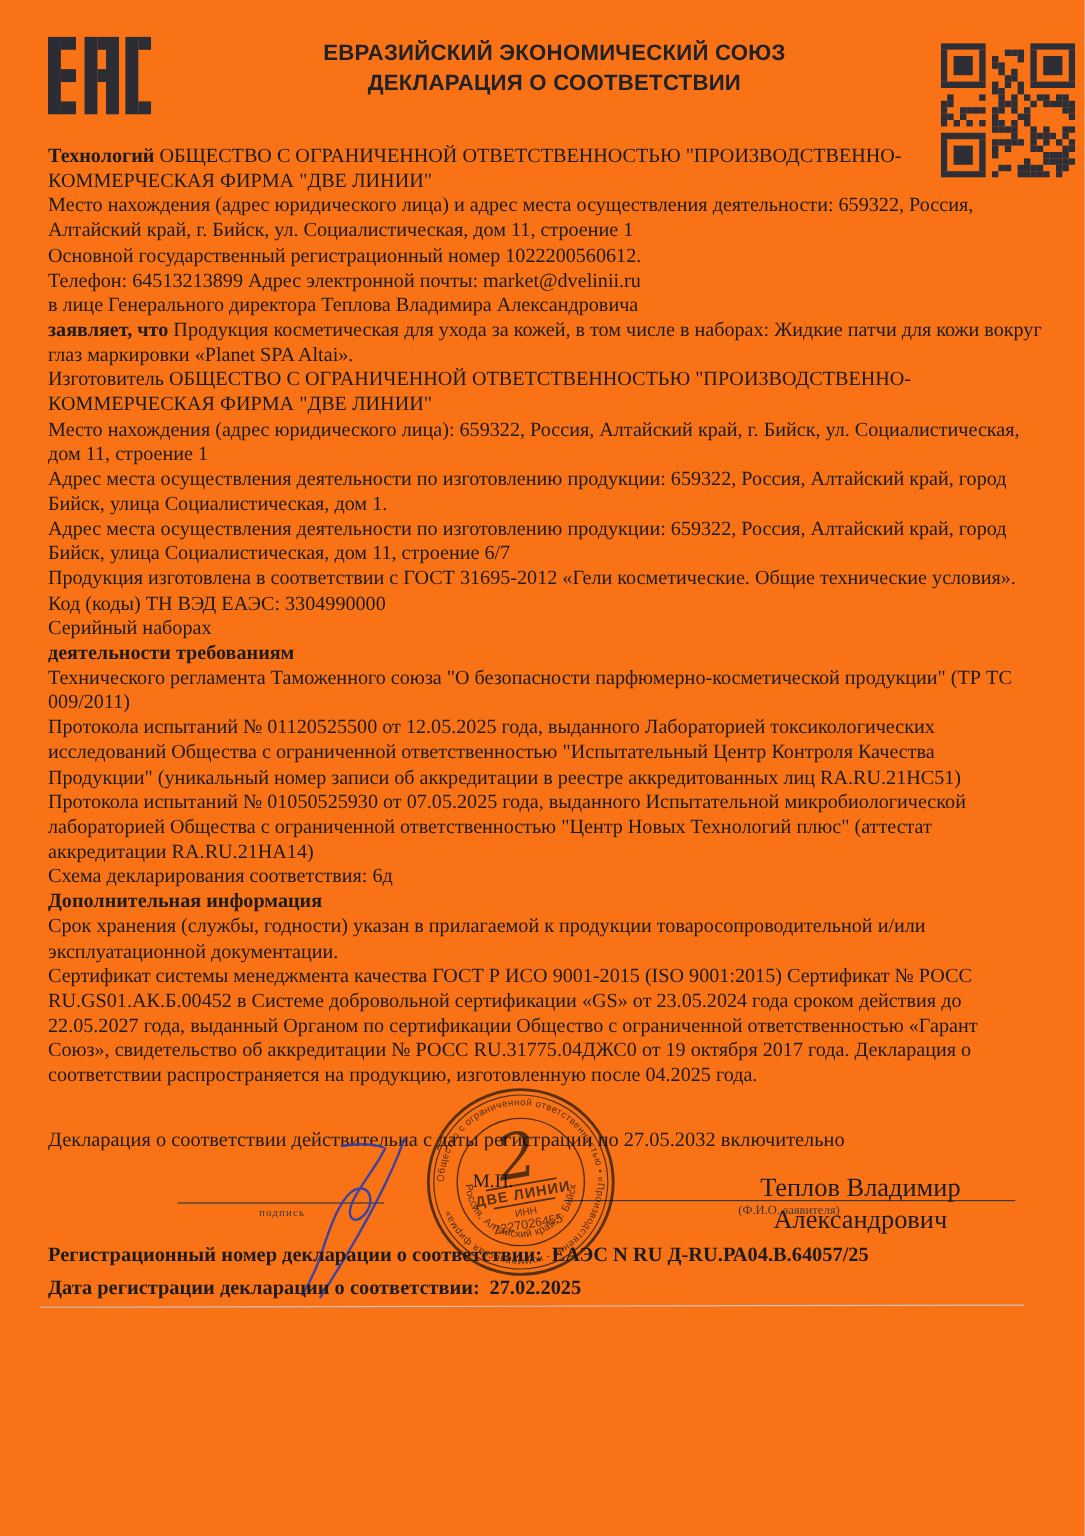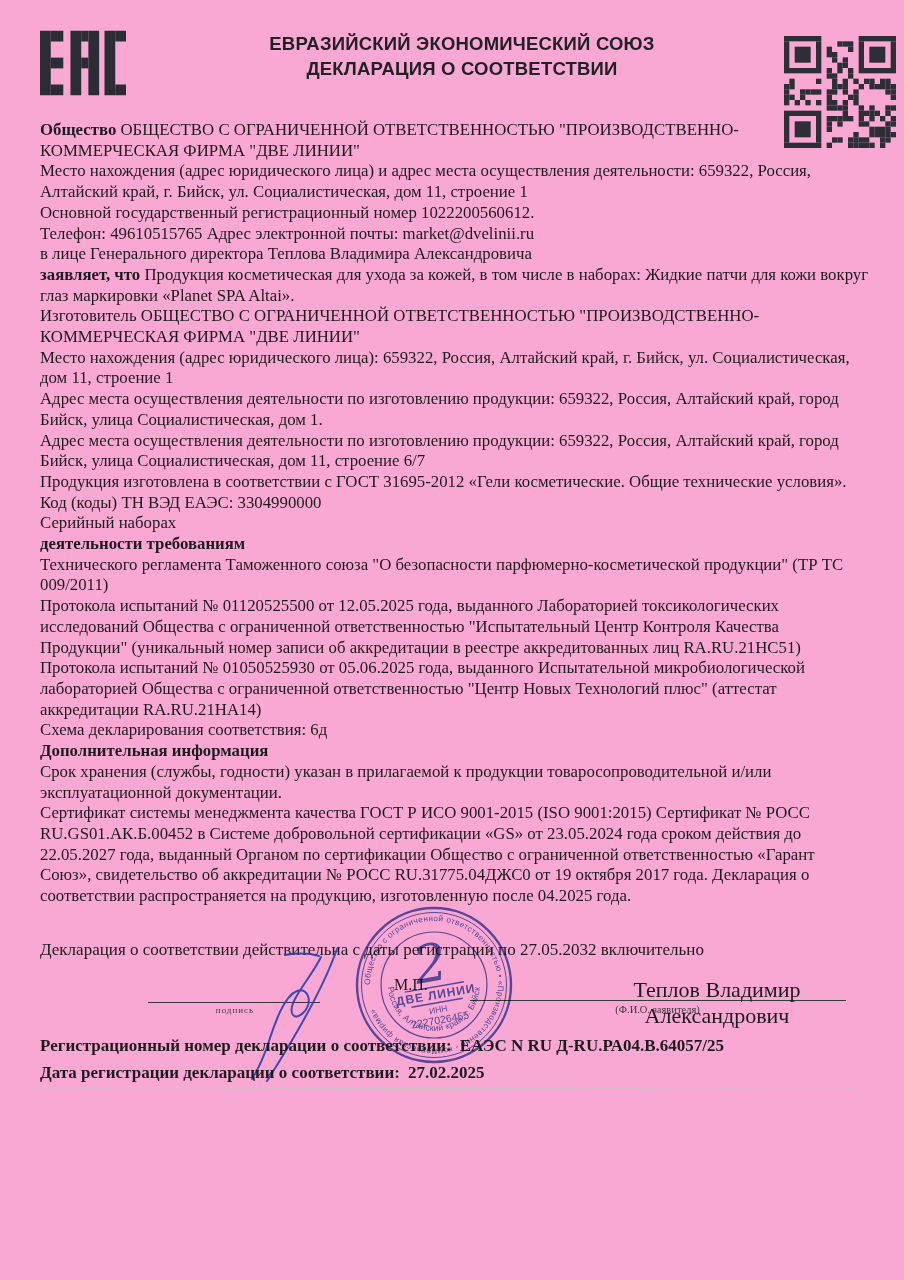--- a/index.html
+++ b/index.html
@@ -1,18 +1,18 @@
 <!DOCTYPE html>
 <html><head>
 <meta charset="utf-8">
 <style>
   html,body { margin:0; padding:0; background:#e8e8e8; }
   .page {
     position:relative; width:904px; height:1280px; margin:0 auto;
-    background:#f9a8d4; overflow:hidden;
+    background:#f97316; overflow:hidden;
     font-family:"Liberation Serif","DejaVu Serif",serif;
     color:#1c1c1e;
   }
   
   .eac-logo { position:absolute; left:40px; top:26px; }
   .doc-title {
     position:absolute; left:130px; top:31px; width:664px;
     text-align:center; font-family:"Liberation Sans","DejaVu Sans",sans-serif;
     font-weight:bold; font-size:18.5px; line-height:25px; letter-spacing:0.2px;
     color:#222226;
@@ -206,37 +206,37 @@
       <rect x="40" y="100" width="5" height="5" fill="#2e2e36"></rect>
       <rect x="60" y="100" width="5" height="5" fill="#2e2e36"></rect>
       <rect x="65" y="100" width="5" height="5" fill="#2e2e36"></rect>
       <rect x="70" y="100" width="5" height="5" fill="#2e2e36"></rect>
       <rect x="75" y="100" width="5" height="5" fill="#2e2e36"></rect>
       <rect x="80" y="100" width="5" height="5" fill="#2e2e36"></rect>
       <rect x="90" y="100" width="5" height="5" fill="#2e2e36"></rect>
     </svg>
 
   <div class="body-block" id="bodyBlock">
-      <p><b>Общество</b> ОБЩЕСТВО С ОГРАНИЧЕННОЙ ОТВЕТСТВЕННОСТЬЮ "ПРОИЗВОДСТВЕННО-КОММЕРЧЕСКАЯ ФИРМА "ДВЕ ЛИНИИ"</p>
+      <p><b>Технологий</b> ОБЩЕСТВО С ОГРАНИЧЕННОЙ ОТВЕТСТВЕННОСТЬЮ "ПРОИЗВОДСТВЕННО-КОММЕРЧЕСКАЯ ФИРМА "ДВЕ ЛИНИИ"</p>
       <p>Место нахождения (адрес юридического лица) и адрес места осуществления деятельности: 659322, Россия, Алтайский край, г. Бийск, ул. Социалистическая, дом 11, строение 1</p>
       <p>Основной государственный регистрационный номер 1022200560612.</p>
-      <p>Телефон: 49610515765 Адрес электронной почты: market@dvelinii.ru</p>
+      <p>Телефон: 64513213899 Адрес электронной почты: market@dvelinii.ru</p>
       <p>в лице Генерального директора Теплова Владимира Александровича</p>
       <p><b>заявляет, что</b> Продукция косметическая для ухода за кожей, в том числе в наборах: Жидкие патчи для кожи вокруг глаз маркировки «Planet SPA Altai».</p>
       <p>Изготовитель ОБЩЕСТВО С ОГРАНИЧЕННОЙ ОТВЕТСТВЕННОСТЬЮ "ПРОИЗВОДСТВЕННО-КОММЕРЧЕСКАЯ ФИРМА "ДВЕ ЛИНИИ"</p>
       <p>Место нахождения (адрес юридического лица): 659322, Россия, Алтайский край, г. Бийск, ул. Социалистическая, дом 11, строение 1</p>
       <p>Адрес места осуществления деятельности по изготовлению продукции: 659322, Россия, Алтайский край, город Бийск, улица Социалистическая, дом 1.</p>
       <p>Адрес места осуществления деятельности по изготовлению продукции: 659322, Россия, Алтайский край, город Бийск, улица Социалистическая, дом 11, строение 6/7</p>
       <p>Продукция изготовлена в соответствии с ГОСТ 31695-2012 «Гели косметические. Общие технические условия».</p>
       <p>Код (коды) ТН ВЭД ЕАЭС: 3304990000</p>
       <p>Серийный наборах</p>
       <p><b>деятельности требованиям</b></p>
       <p>Технического регламента Таможенного союза "О безопасности парфюмерно-косметической продукции" (ТР ТС 009/2011)</p>
       <p>Протокола испытаний № 01120525500 от 12.05.2025 года, выданного Лабораторией токсикологических исследований Общества с ограниченной ответственностью "Испытательный Центр Контроля Качества Продукции" (уникальный номер записи об аккредитации в реестре аккредитованных лиц RA.RU.21НС51)</p>
-      <p>Протокола испытаний № 01050525930 от 05.06.2025 года, выданного Испытательной микробиологической лабораторией Общества с ограниченной ответственностью "Центр Новых Технологий плюс" (аттестат аккредитации RA.RU.21НА14)</p>
+      <p>Протокола испытаний № 01050525930 от 07.05.2025 года, выданного Испытательной микробиологической лабораторией Общества с ограниченной ответственностью "Центр Новых Технологий плюс" (аттестат аккредитации RA.RU.21НА14)</p>
       <p>Схема декларирования соответствия: 6д</p>
       <p><b>Дополнительная информация</b></p>
       <p>Срок хранения (службы, годности) указан в прилагаемой к продукции товаросопроводительной и/или эксплуатационной документации.</p>
       <p>Сертификат системы менеджмента качества ГОСТ Р ИСО 9001-2015 (ISO 9001:2015) Сертификат № РОСС RU.GS01.АК.Б.00452 в Системе добровольной сертификации «GS» от 23.05.2024 года сроком действия до 22.05.2027 года, выданный Органом по сертификации Общество с ограниченной ответственностью «Гарант Союз», свидетельство об аккредитации № РОСС RU.31775.04ДЖС0 от 19 октября 2017 года. Декларация о соответствии распространяется на продукцию, изготовленную после 04.2025 года.</p>
     </div>
 
   <div class="validity">Декларация о соответствии действительна с даты регистрации по 27.05.2032 включительно</div>
 
   <div class="sig-line"></div>
   <div class="sig-caption">подпись</div>

